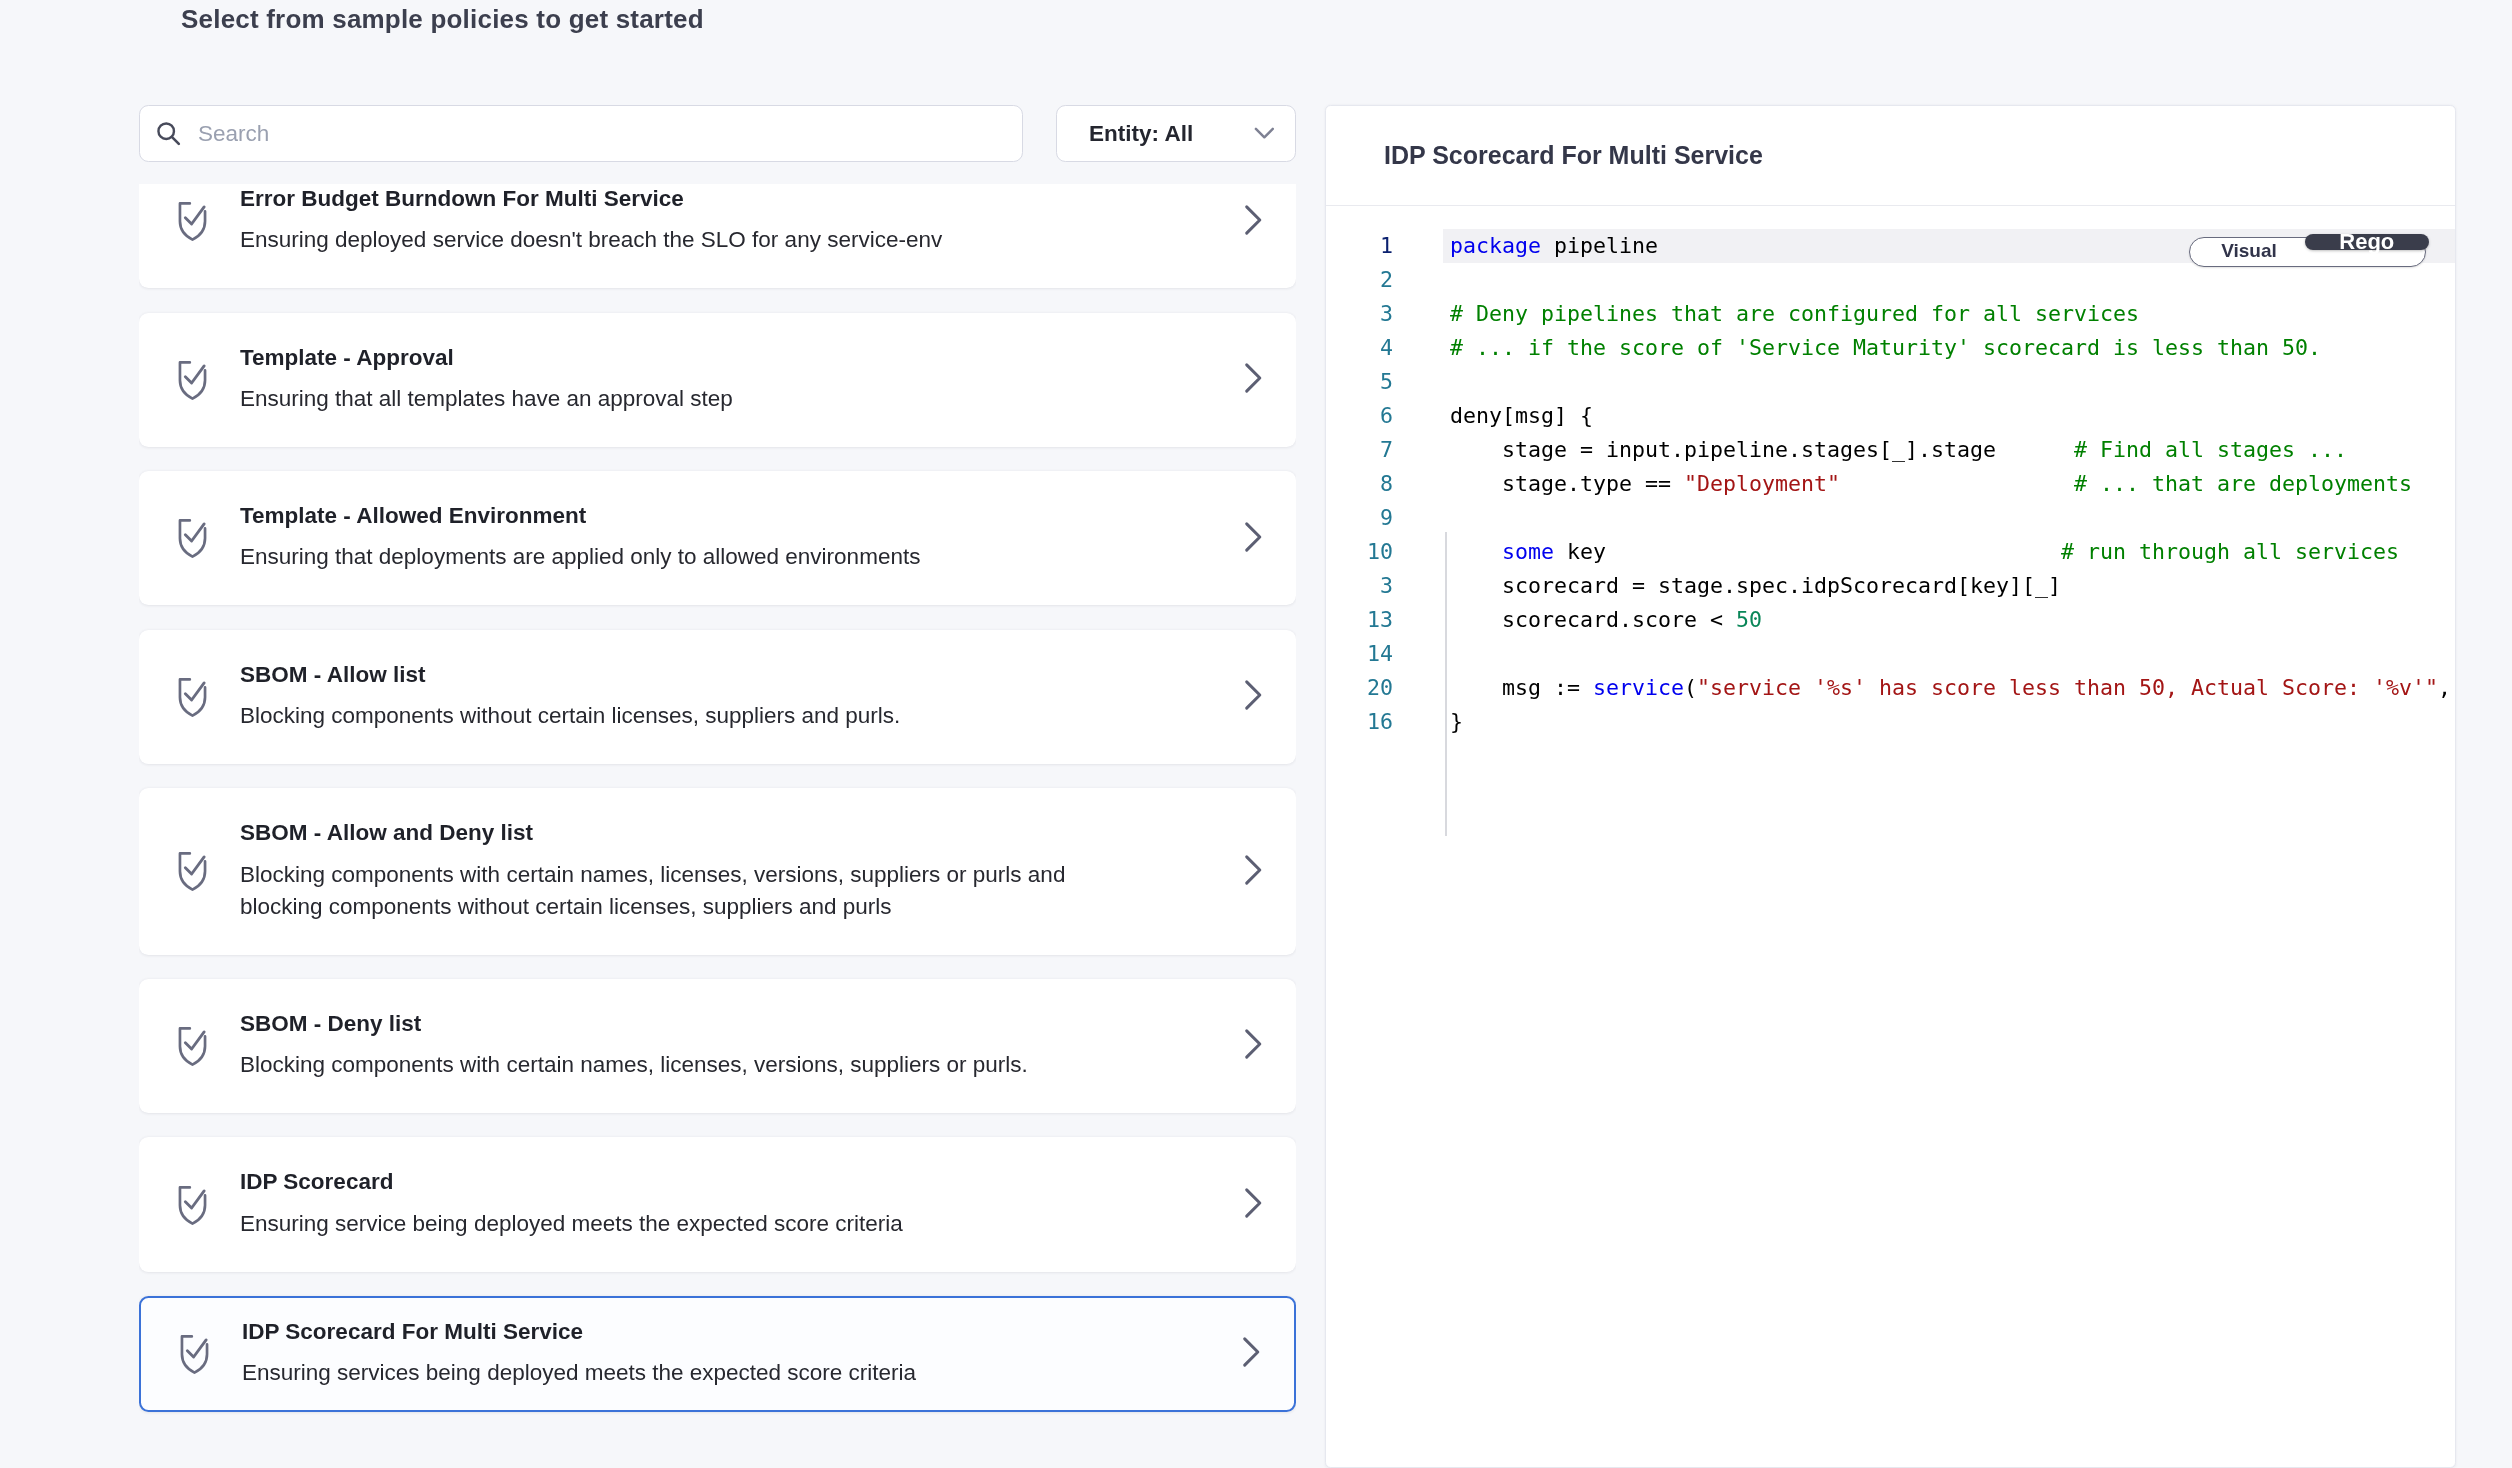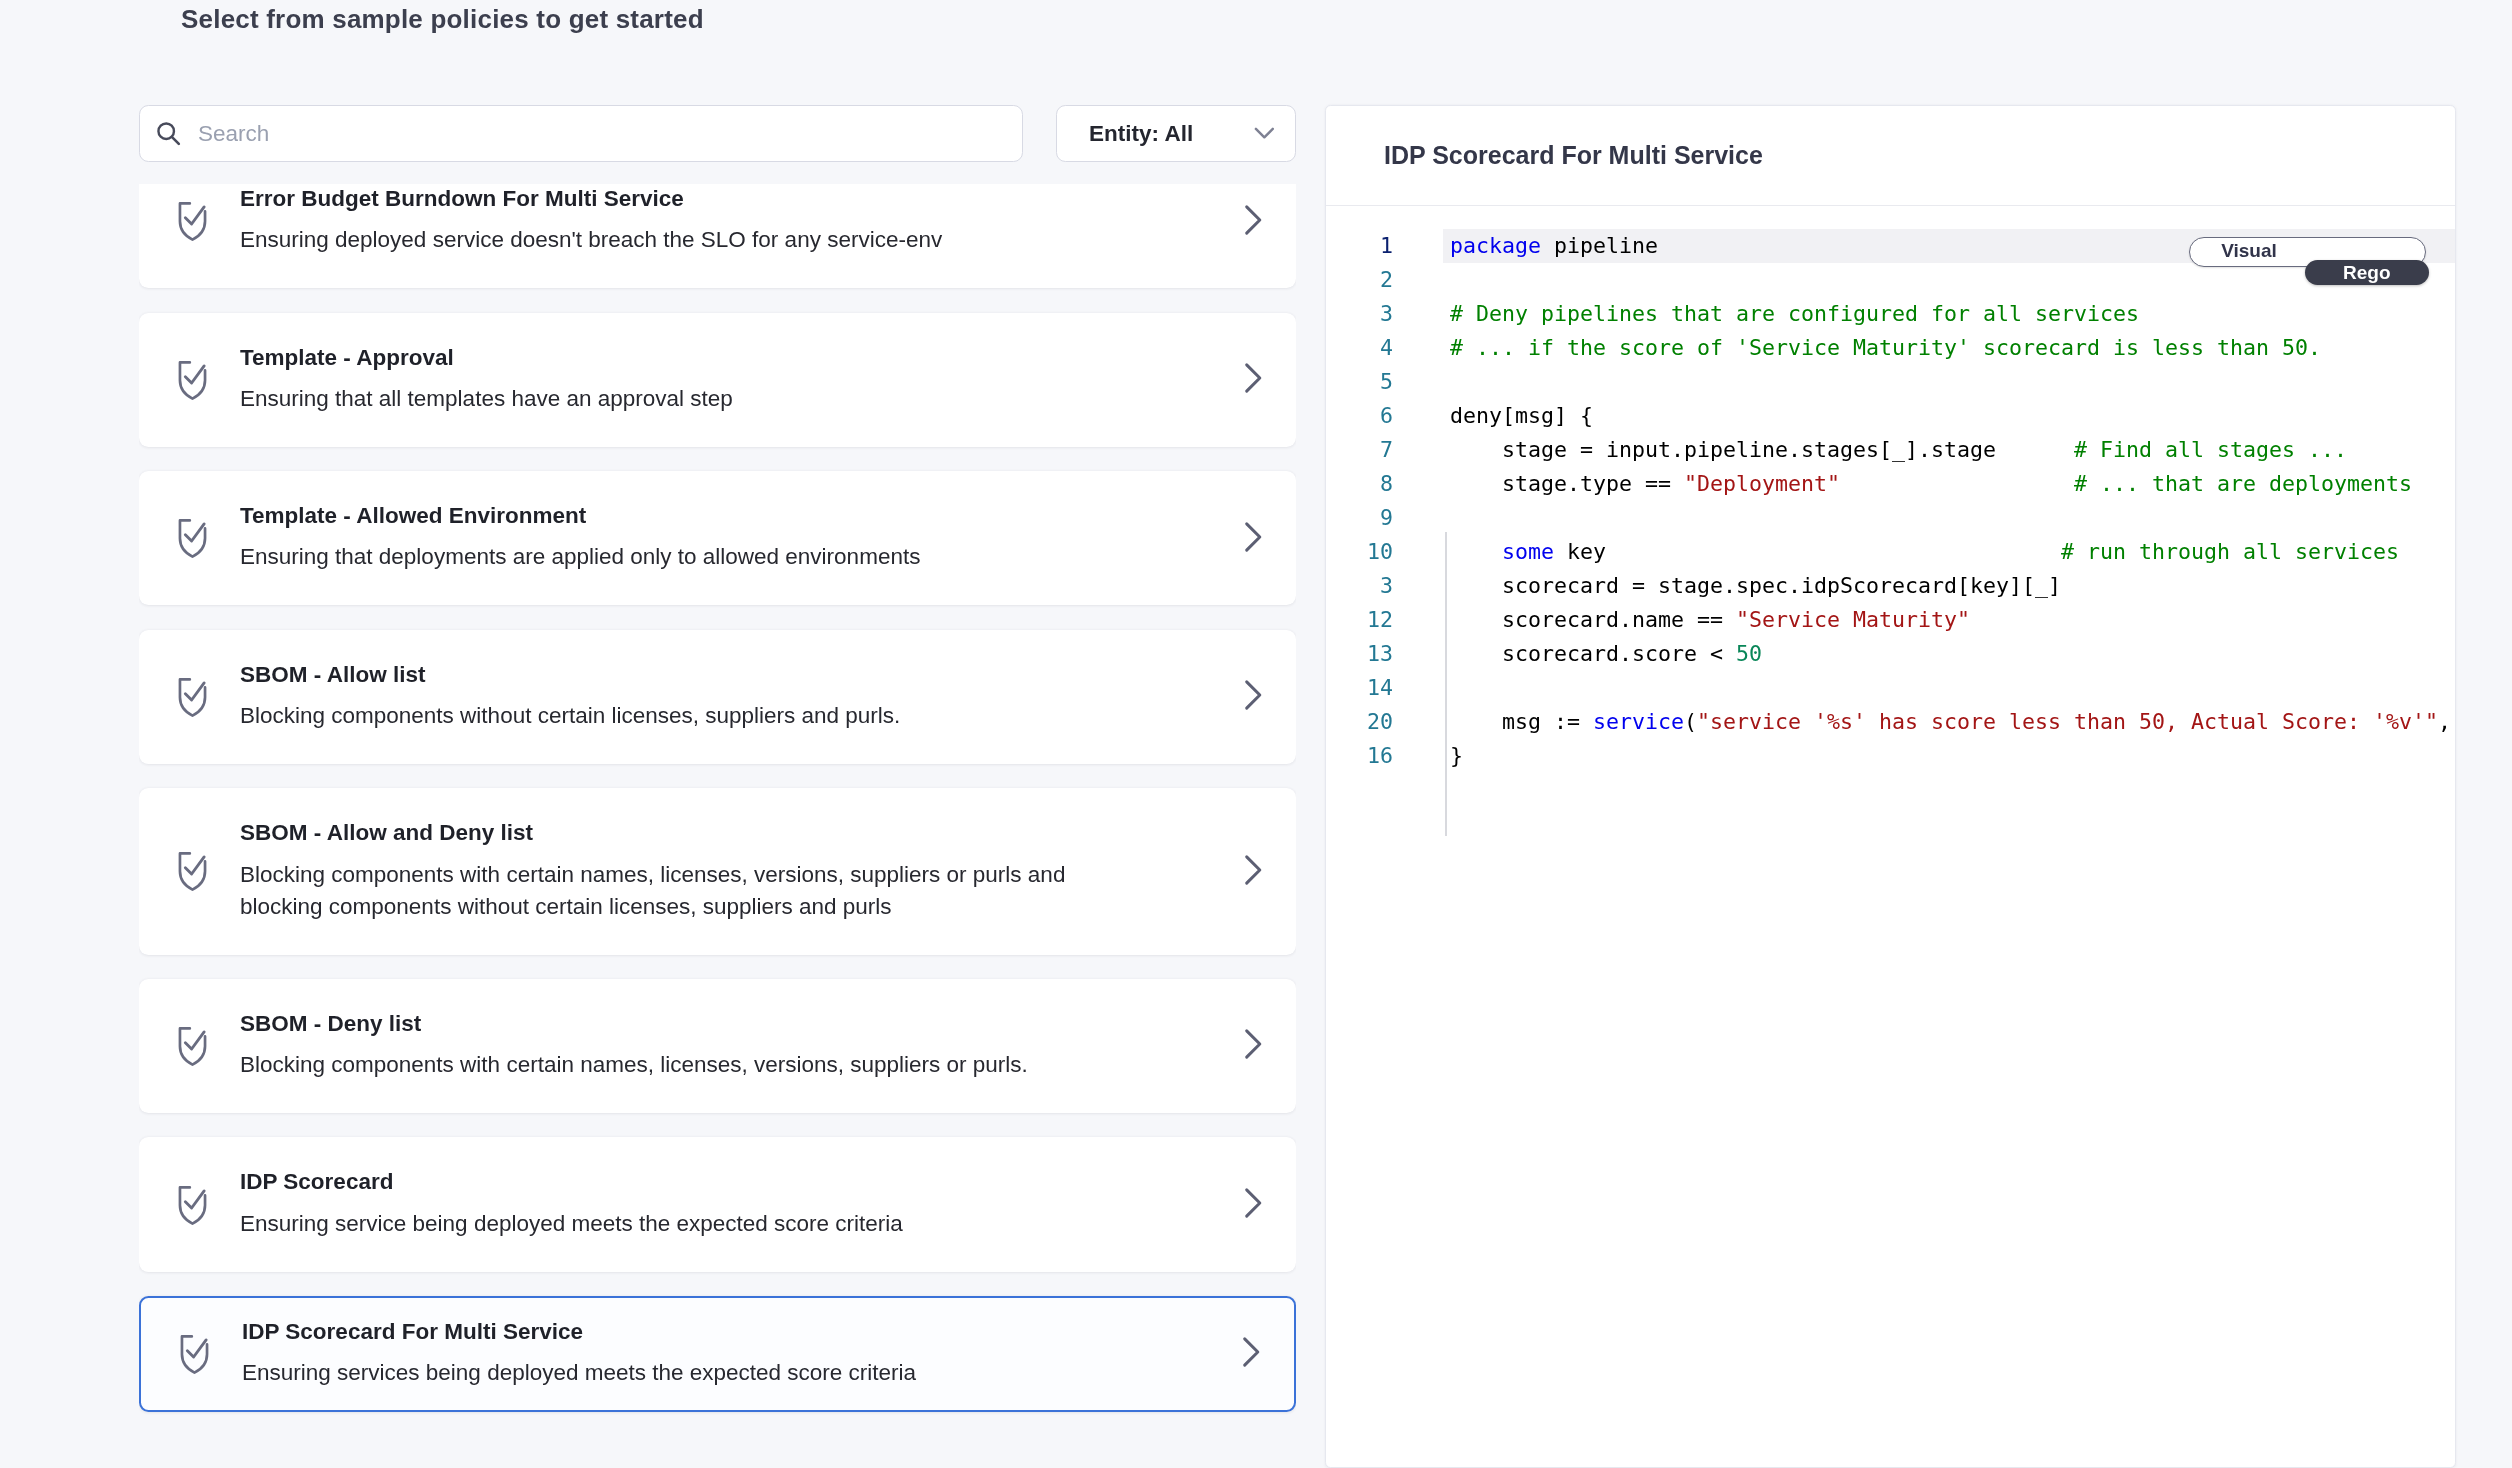--- a/index.html
+++ b/index.html
@@ -104,27 +104,26 @@
     background:#fff; border:1.9px solid #686b7e; border-radius:16px;
     z-index:5; box-shadow:0 0.9px 1.9px rgba(0,0,0,.12);
   }
   .view-toggle .opt-visual {
     position:absolute; left:0; top:0; width:118px; height:26px;
     display:flex; align-items:center; justify-content:center;
     font-size:19px; font-weight:700; color:#31344a; cursor:pointer;
     background:transparent; border:none; font-family:"Liberation Sans", sans-serif;
   }
   .view-toggle .opt-rego {
-    position:absolute; right:-3.8px; top:-3.8px; width:124px; height:25px;
+    position:absolute; right:-3.8px; top:-3.8px; width:124px; height:16px;
     background:var(--toggle-dark); border-radius:18px;
     display:flex; align-items:center; justify-content:center;
-    font-size:19px; font-weight:700; color:#fff; cursor:pointer;
+    font-size:22px; font-weight:700; color:#fff; cursor:pointer;
     border:none; font-family:"Liberation Sans", sans-serif;
     box-shadow:0 0.9px 2.8px rgba(0,0,0,.25);
-    margin-top:26px;
   }
 </style>
 </head>
 <body style="--accent: #3b72d8; --toggle-dark: #3a3d4b; --c-kw: #0000ee; --c-cm: #008000; --c-st: #a31515; --c-nm: #098658; --c-ln: #237893; --c-ln-active: #0b216f;">
 
 <h1 class="page-heading">Select from sample policies to get started</h1>
 
 <div class="search-row">
   <div class="search-box">
     <svg width="28" height="28" viewBox="0 0 30 30" fill="none">
@@ -342,24 +341,20 @@
   <div class="code-line">
     <span class="ln">10</span>
     <span class="lc"><span class="tk-pl">    </span><span class="tk-kw">some</span><span class="tk-pl"> key</span><span class="tk-pl">                                   </span><span class="tk-cm"># run through all services</span></span>
   </div>
 
   <div class="code-line">
     <span class="ln">3</span>
     <span class="lc"><span class="tk-pl">    scorecard = stage.spec.idpScorecard[key][_]</span></span>
   </div>
 
-  <div class="code-line">
-    <span class="ln">12</span>
-    <span class="lc"><span class="tk-pl">    scorecard.name == </span><span class="tk-st">"Service Maturity"</span></span>
-  </div>
 
   <div class="code-line">
     <span class="ln">13</span>
     <span class="lc"><span class="tk-pl">    scorecard.score &lt; </span><span class="tk-nm">50</span></span>
   </div>
 
   <div class="code-line">
     <span class="ln">14</span>
     <span class="lc"></span>
   </div>

